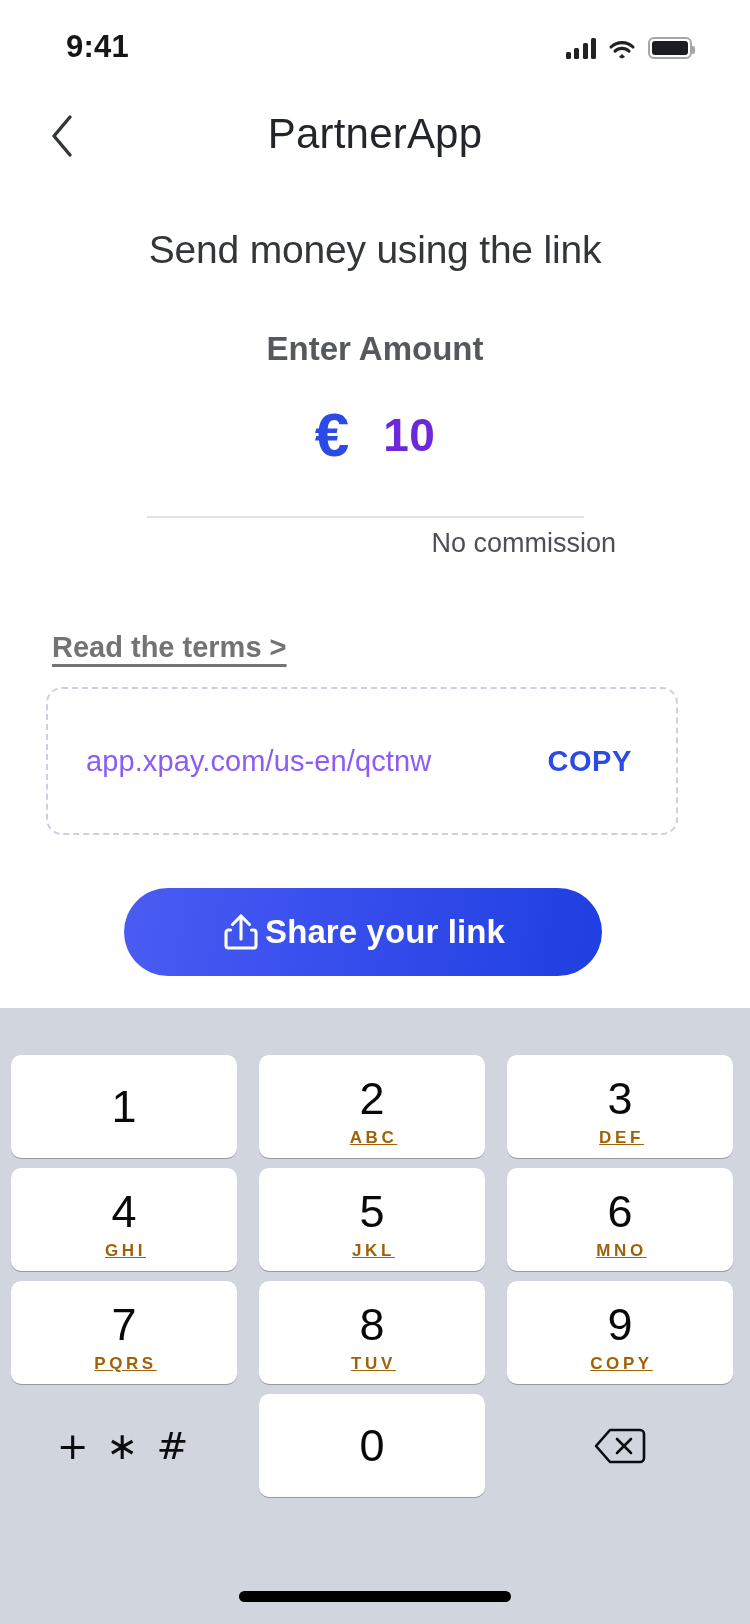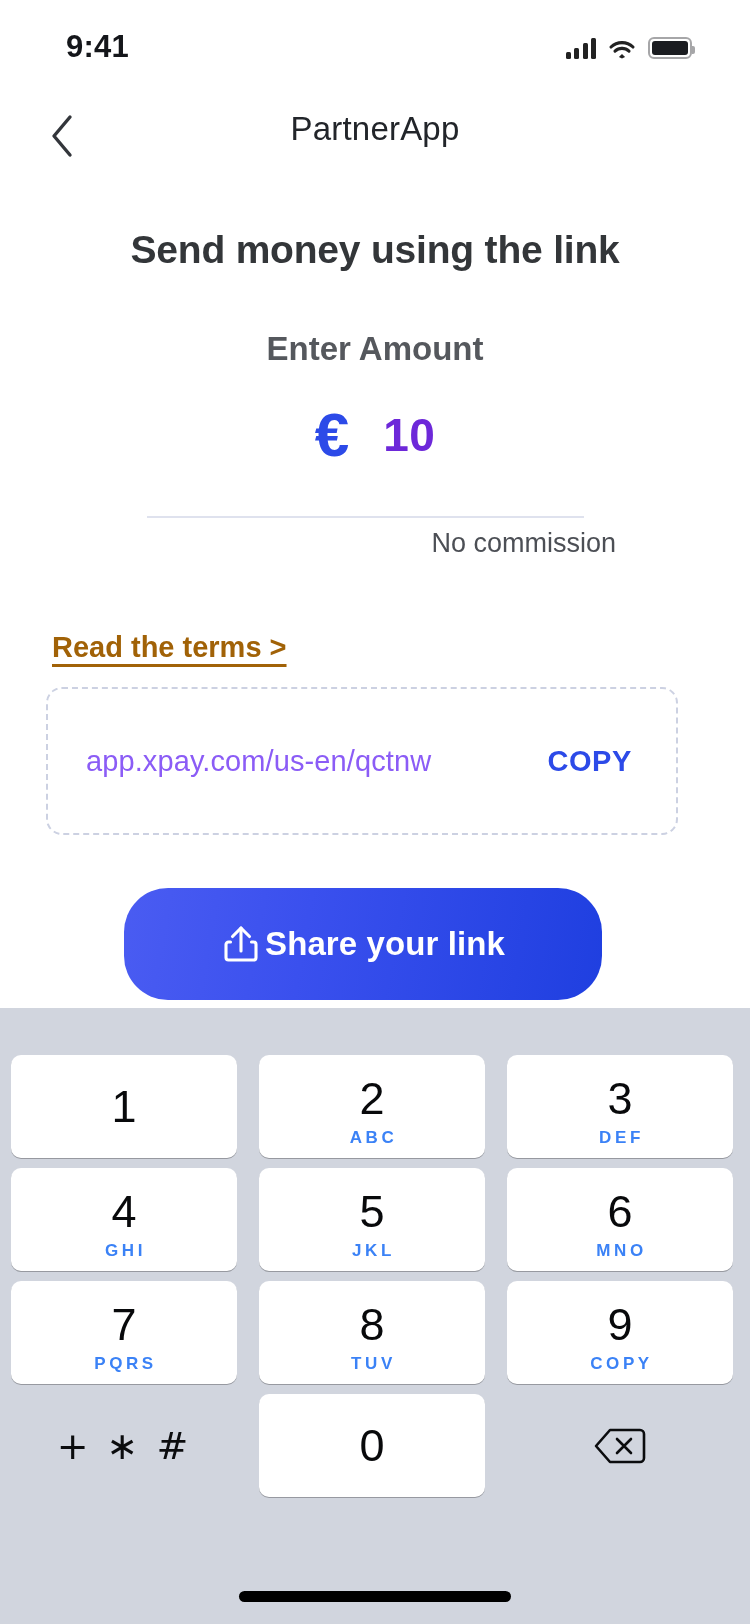--- a/index.html
+++ b/index.html
@@ -94,33 +94,33 @@
     position:absolute;
     left: 30px; top: 14px;
     width: 64px; height: 68px;
     display:flex; align-items:center; justify-content:center;
     cursor: pointer;
   }
   .nav-title {
     position:absolute;
     left:0; right:0; top: 22px;
     text-align:center;
-    font-size: 33px;
+    font-size: 42px;
     font-weight: 500;
     color: #22252a;
     letter-spacing: .2px;
   }
 
   
   .headline {
     position:absolute;
     top: 228px; left:0; width: 750px;
     text-align:center;
     font-size: 39px;
-    font-weight: 700;
+    font-weight: 400;
     color: #333639;
     letter-spacing: -0.2px;
   }
   .subtitle {
     position:absolute;
     top: 330px; left:0; width:750px;
     text-align:center;
     font-size: 33px;
     font-weight: 700;
     color: #55585d;
@@ -160,21 +160,21 @@
     font-size: 27px;
     color: #4c4f55;
     margin-left: 32px;
   }
 
   .terms-link {
     position:absolute;
     top: 631px; left: 52px;
     font-size: 29px;
     font-weight: 700;
-    color: #a16207;
+    color: #737373;
     text-decoration: underline;
     text-underline-offset: 7px;
     text-decoration-thickness: 2.5px;
     cursor: pointer;
   }
 
   .link-box {
     position:absolute;
     top: 687px; left: 46px;
     width: 632px; height: 148px;
@@ -197,21 +197,21 @@
     font-size: 29px;
     font-weight: 700;
     color: #2c4ae8;
     letter-spacing: .6px;
     cursor:pointer;
   }
 
   .share-btn {
     position:absolute;
     top: 888px; left: 124px;
-    width: 478px; height: 112px;
+    width: 478px; height: 88px;
     border-radius: 44px;
     background: linear-gradient(100deg, #4a5cf2 0%, #3a50ee 38%, #1f3fe0 100%);
     display:flex;
     align-items:center;
     justify-content:center;
     gap: 4px;
     cursor:pointer;
     border: none;
   }
   .share-label {
@@ -260,23 +260,24 @@
     font-size: 45px;
     font-weight: 400;
     color: #08090b;
     line-height: 1;
   }
   .kb-digit.has-sub { margin-top: 10px; }
   .kb-letters {
     font-size: 17px;
     font-weight: 600;
     letter-spacing: 3.6px;
-    color: #3b82f6;
+    color: #a16207;
     margin-top: 7px;
     padding-left: 3px;
+    text-decoration: underline;
   }
   .kb-symbols {
     font-size: 38px;
     letter-spacing: 3px;
     color: #0b0c0e;
     cursor:pointer;
     font-family: "DejaVu Sans", sans-serif;
   }
   .home-indicator {
     position:absolute;

